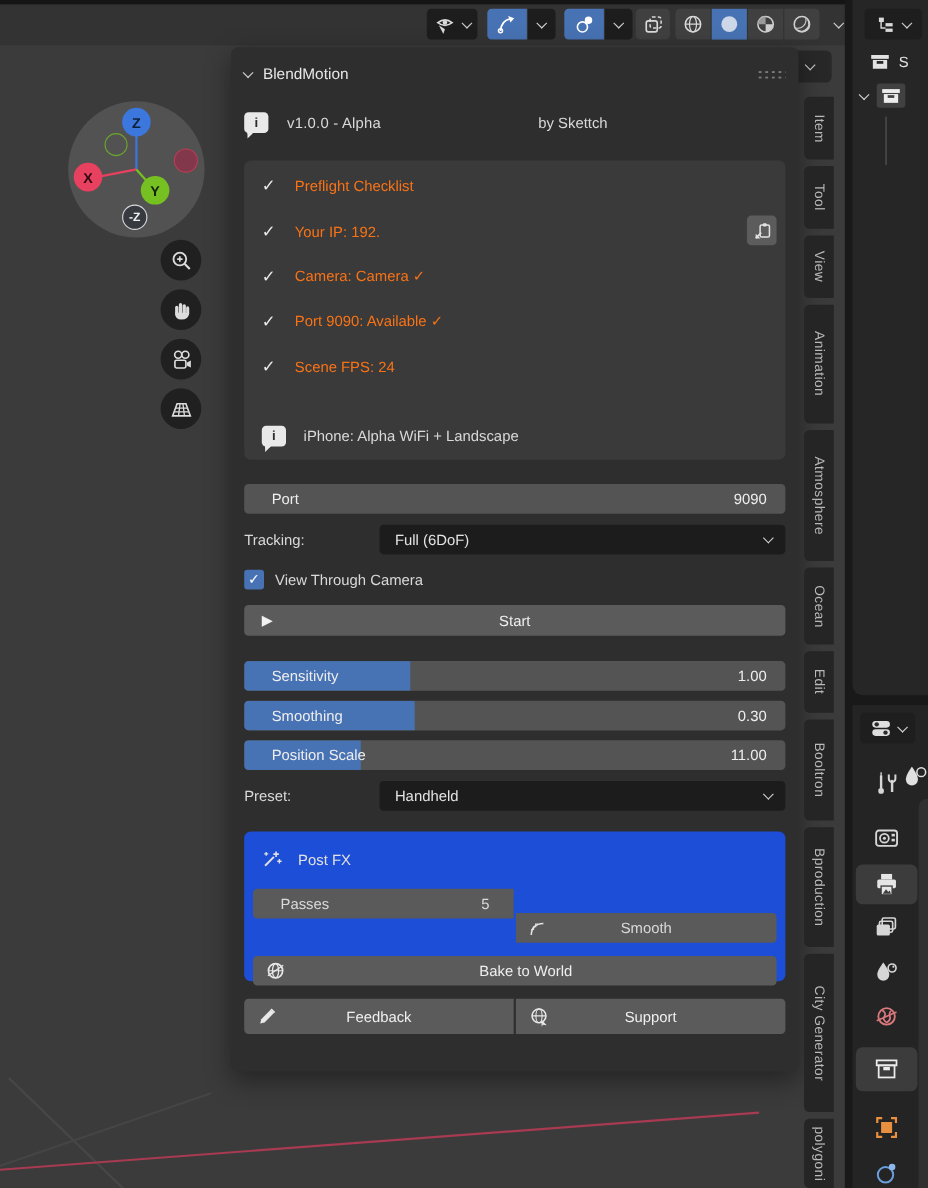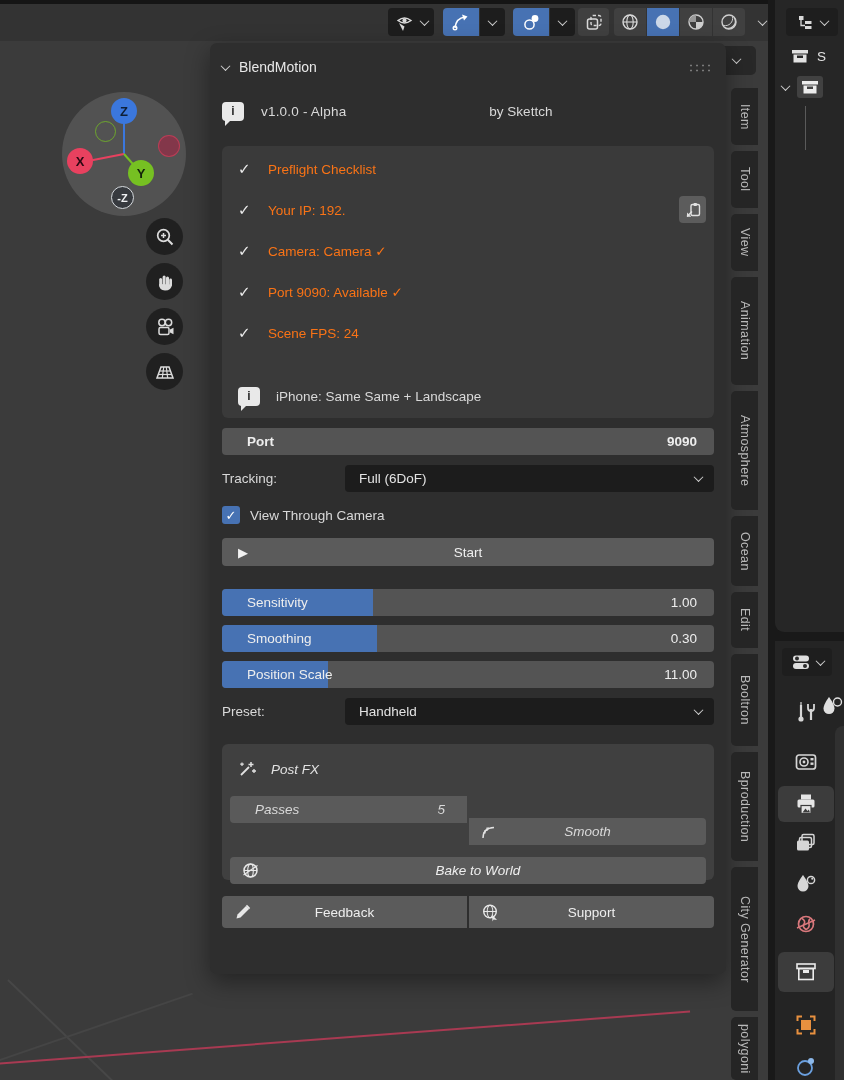--- a/index.html
+++ b/index.html
@@ -65,21 +65,21 @@
   .chk-text { color:#f97316;text-align:right; }
   #copy-btn { position:absolute; right:8px; top:50px; width:27px; height:27px; background:#5c5c5c;
     border-radius:4px; display:flex; align-items:center; justify-content:center; }
   #hint-row { margin-top:37px; display:flex; align-items:center; height:26px; }
   #hint-row .bubble { margin-right:16px; }
 
   .field { position:relative; height:27px; background:#545454; border-radius:4px; overflow:hidden; }
   .field .fill { position:absolute; left:0; top:0; bottom:0; background:#4772b3; }
   .field .lab { position:absolute; left:25px; top:0; line-height:27px; color:#eeeeee; }
   .field .val { position:absolute; right:17px; top:0; line-height:27px; color:#eeeeee; }
-  #port-field { margin-top:10px;font-weight:bold; }
+  #port-field { margin-top:22px; }
 
   .combo-row { margin-top:10px; height:27px; display:flex; align-items:center; }
   .combo-label { width:123px; color:#d9d9d9; }
   .combo { flex:1; height:27px; background:#1c1c1c; border-radius:4px; position:relative;
     display:flex; align-items:center; color:#e3e3e3; padding-left:14px; }
   .combo .chev { position:absolute; right:12px; }
 
   #cam-row { margin-top:12px; height:22px; display:flex; align-items:center; gap:10px; }
   #checkbox { width:18px; height:18px; background:#4772b3; border-radius:3px; color:#fff;
     font-size:13px; display:flex; align-items:center; justify-content:center;
@@ -87,21 +87,21 @@
 
   .big-btn { position:relative; height:28px; background:#5b5b5b; border-radius:4px;
     display:flex; align-items:center; justify-content:center; color:#efefef; }
   #start-btn { margin-top:12px; }
   #start-btn .play { position:absolute; left:16px; font-size:13px;
     font-family:"DejaVu Sans",sans-serif; color:#f2f2f2; }
 
   .sl { margin-top:9px; }
   #slider-sensitivity { margin-top:23px; }
 
-  #postfx { margin-top:19px; height:136px; background:#404040; border-radius:6px; padding:12px 8px 0 8px;font-style:italic; }
+  #postfx { margin-top:19px; height:136px; background:#1d4ed8; border-radius:6px; padding:12px 8px 0 8px; }
   #postfx-head { display:flex; align-items:center; gap:13px; height:26px; padding-left:6px; color:#e2e2e2; }
   #postfx-row { margin-top:14px; display:flex; gap:2px; }
   .seg { height:27px; background:#5a5a5a; position:relative; display:flex; align-items:center; }
   #passes-btn { flex:1; border-radius:4px 0 0 4px; }
   #passes-btn .lab { margin-left:25px; }
   #passes-btn .val { position:absolute; right:22px; }
   #smooth-btn { flex:1; border-radius:0 4px 4px 0; justify-content:center;margin-top:22px; }
   #smooth-btn .icon { position:absolute; left:10px; }
   #bake-btn { margin-top:12px; height:27px;padding-left:20px; }
   #bake-btn .icon { position:absolute; left:10px; }
@@ -327,21 +327,21 @@
       <div id="copy-btn">
         <svg width="18" height="18" viewBox="0 0 18 18">
           <rect x="7" y="3.5" width="8.5" height="11" rx="1.5" fill="none" stroke="#e2e2e2" stroke-width="1.4"></rect>
           <rect x="9.5" y="2" width="3.5" height="3" rx="1" fill="#e2e2e2"></rect>
           <line x1="3" y1="15.5" x2="8" y2="10.5" stroke="#e2e2e2" stroke-width="1.5"></line>
           <path d="M3,11.5 L3,15.8 L7.3,15.8 Z" fill="#e2e2e2"></path>
         </svg>
       </div>
       <div id="hint-row">
         <span class="bubble">i</span>
-        <span>iPhone: Same Same + Landscape</span>
+        <span>iPhone: Alpha WiFi + Landscape</span>
       </div>
     </div>
 
     <div id="port-field" class="field">
       <span class="lab">Port</span>
       <span class="val">9090</span>
     </div>
 
     <div class="combo-row">
       <span class="combo-label">Tracking:</span>

